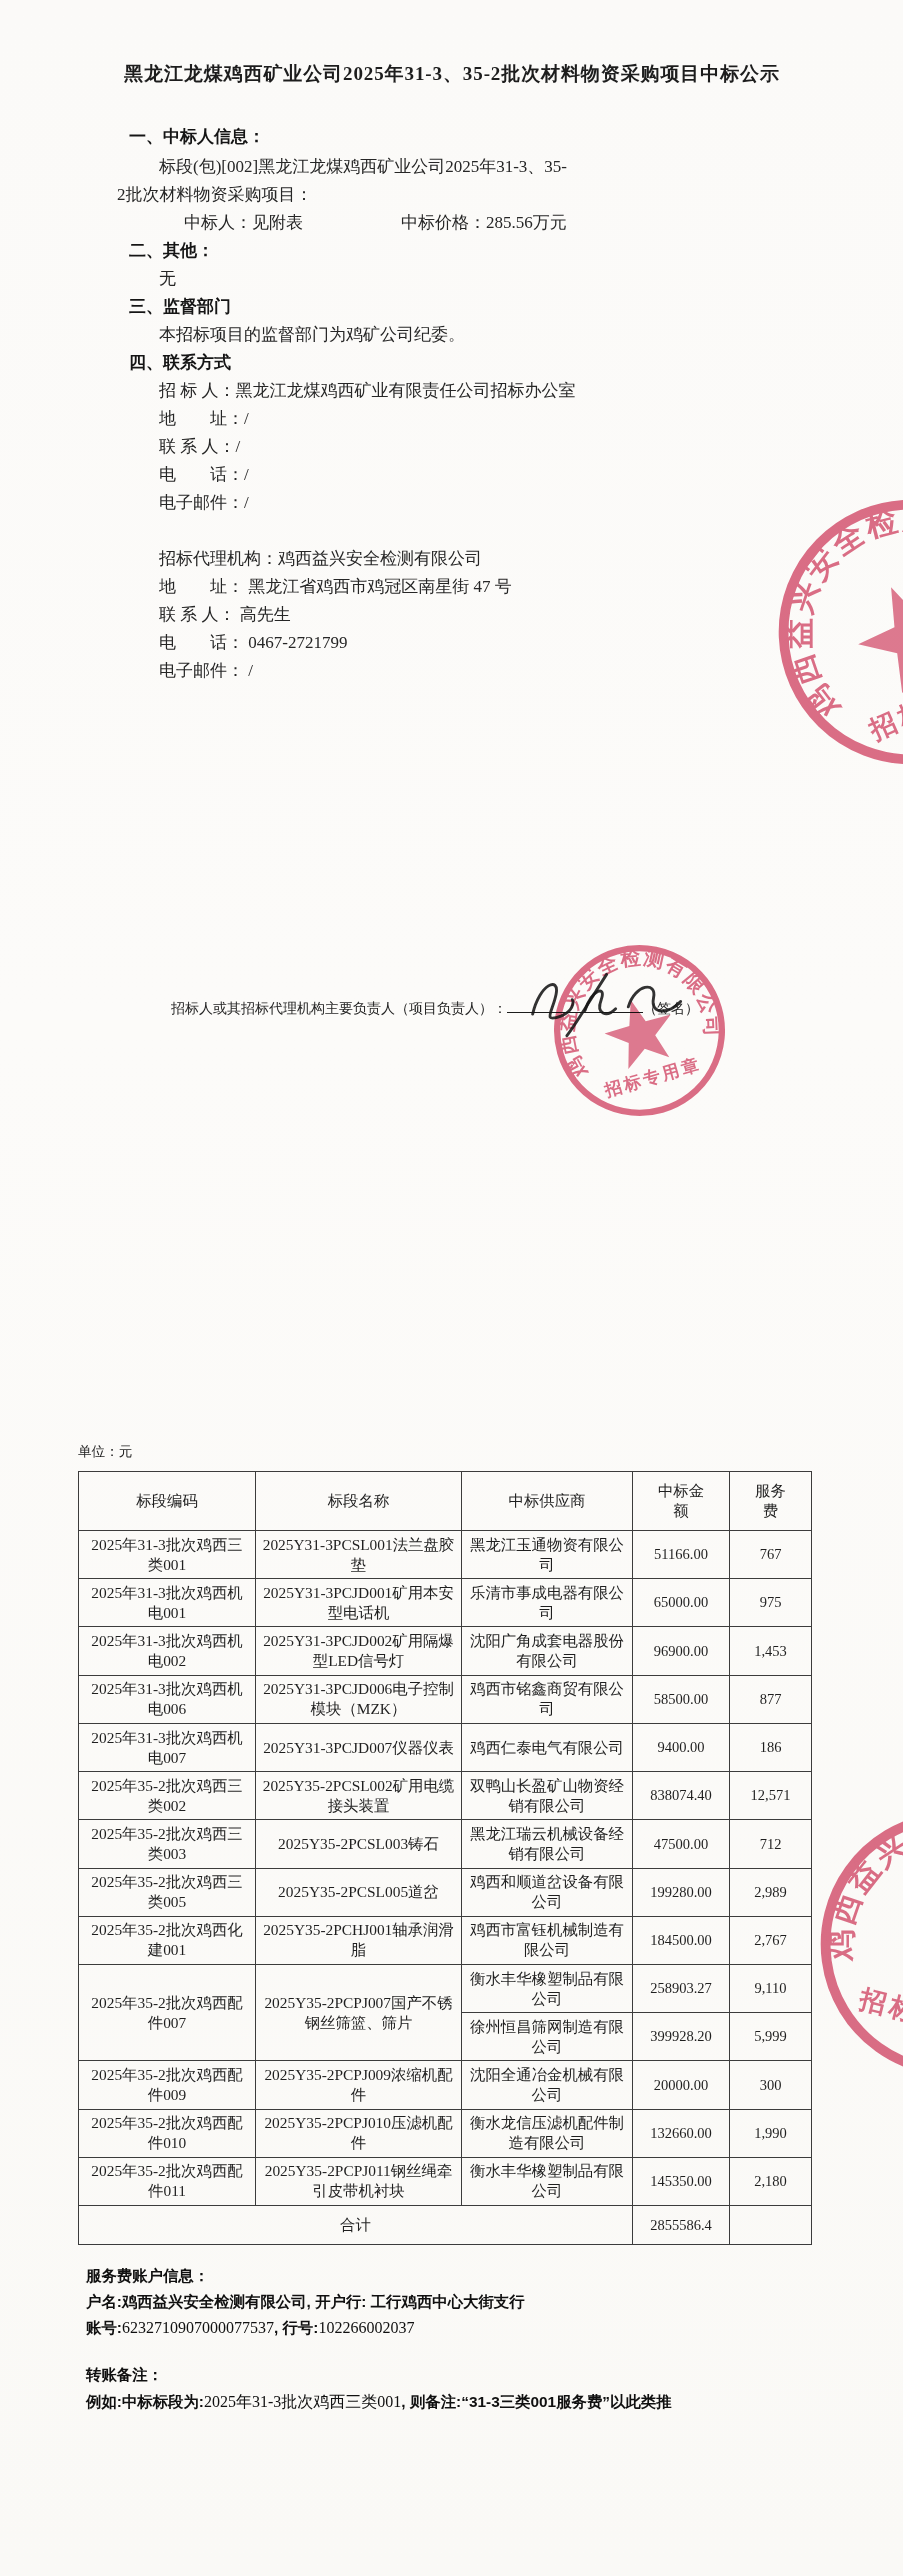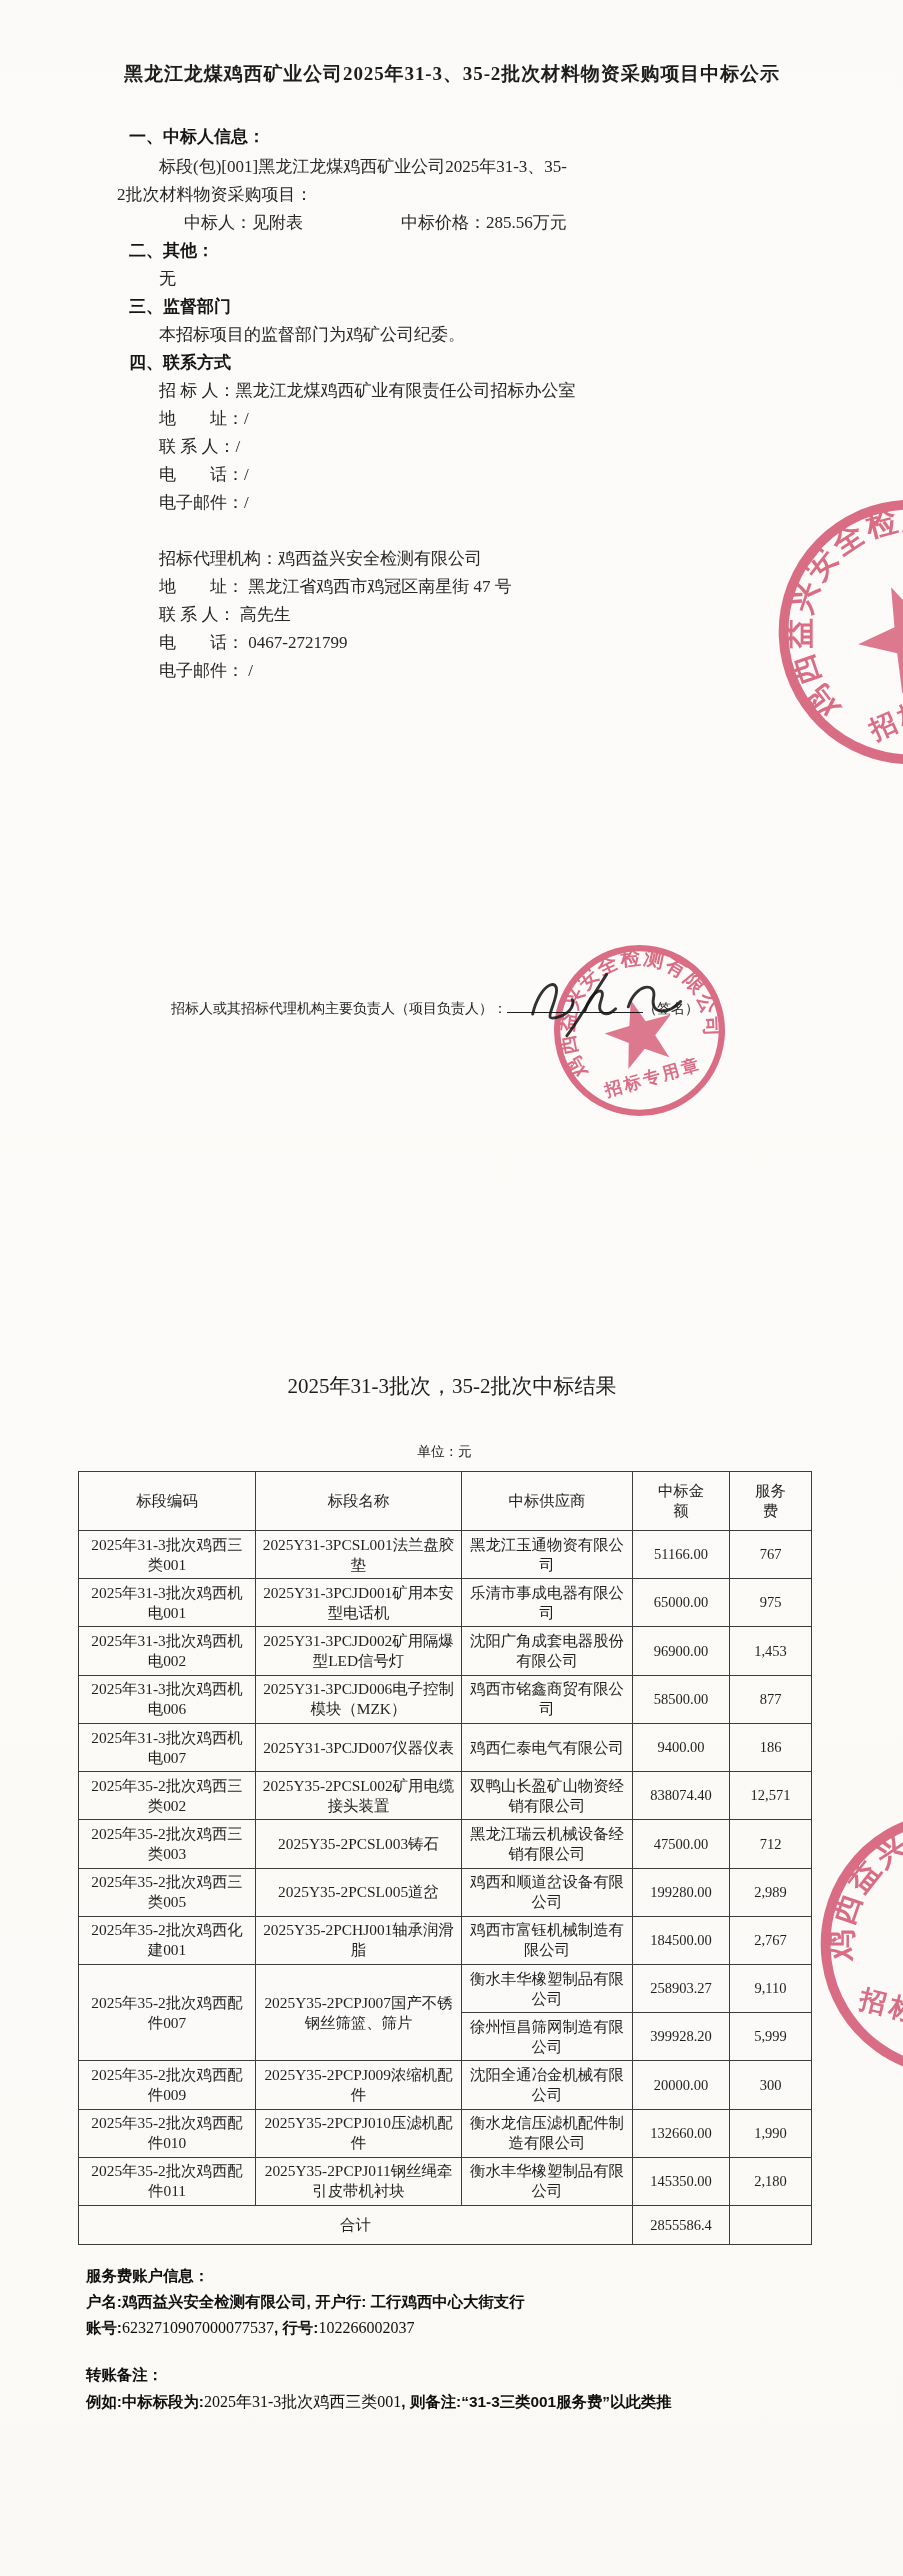--- a/index.html
+++ b/index.html
@@ -39,21 +39,21 @@
   .arc-text{font-size:22px;letter-spacing:2px;}
   .stamp-bottom{font-size:19px;letter-spacing:3px;}
   .stamp1{left:771px;top:492px;width:280px;height:280px;transform:rotate(-24deg);}
   .stamp2{left:549px;top:940px;width:181px;height:181px;transform:rotate(-16deg);}
   .stamp3{left:813px;top:1804px;width:280px;height:280px;transform:rotate(14deg);}
   .sig-hand{left:520px;top:967px;width:194px;height:77px;}
   .sig-hand path{stroke:#161616;stroke-width:3.2;fill:none;stroke-linecap:round;opacity:.88;}
 
   
   .results-title{top:1372px;left:0;width:904px;text-align:center;font-size:21px;color:#1c1c1c;}
-  .unit-note{top:1443px;left:78px;width:733px;text-align:center;font-size:13.6px;color:#1c1c1c;}
+  .unit-note{top:1443px;left:78px;width:733px;text-align:left;font-size:13.6px;color:#1c1c1c;}
   .tbl-wrap{top:1471px;left:78px;width:733px;}
   table.results{border-collapse:collapse;table-layout:fixed;width:733px;border:1.8px solid #3c3c3c;font-size:15.4px;}
   table.results th,table.results td{
     border:0.9px solid #3c3c3c;text-align:center;vertical-align:middle;
     padding:3.6px 5.4px;line-height:1.3;font-weight:normal;color:#1f1f1f;
     word-break:break-word;overflow-wrap:anywhere;
   }
   table.results th{padding:9px 23px;}
   td.amount,td.fee{font-size:14.5px;}
   tr.total-row td{padding:9px 5.4px;}
@@ -64,21 +64,21 @@
   .serif-num{font-family:"Liberation Serif","DejaVu Serif",serif;font-weight:normal;font-size:16px;}
 </style>
 </head>
 <body>
 
 <div id="page">
 
   <div class="abs doc-title">黑龙江龙煤鸡西矿业公司2025年31-3、35-2批次材料物资采购项目中标公示</div>
 
   <div class="abs heading h1">一、中标人信息：</div>
-  <div class="abs body-line p1a">标段(包)[001]黑龙江龙煤鸡西矿业公司2025年31-3、35-</div>
+  <div class="abs body-line p1a">标段(包)[002]黑龙江龙煤鸡西矿业公司2025年31-3、35-</div>
   <div class="abs body-line p1b">2批次材料物资采购项目：</div>
   <div class="abs body-line p1c">
     <span>中标人：见附表</span>
     <span class="price-label">中标价格：285.56万元</span>
   </div>
 
   <div class="abs heading h2">二、其他：</div>
   <div class="abs body-line p2">无</div>
 
   <div class="abs heading h3">三、监督部门</div>
@@ -121,21 +121,20 @@
     </svg>
   </div>
 
   <svg class="abs sig-hand" viewBox="0 0 215 85">
     <path d="M14,52 C22,18 44,10 40,30 C36,50 24,62 46,54 C58,49 60,40 58,36"></path>
     <path d="M72,48 C80,24 96,20 90,36 C84,52 96,56 106,46"></path>
     <path d="M120,44 C128,18 152,16 148,34 C144,54 166,52 178,38"></path>
     <path d="M96,8 C78,36 64,60 52,76"></path>
   </svg>
 
-  <div class="abs results-title">2025年31-3批次，35-2批次中标结果</div>
   <div class="abs unit-note">单位：元</div>
 
   <div class="abs tbl-wrap">
     <table class="results">
       <colgroup>
         <col style="width:177px">
           <col style="width:206px">
           <col style="width:171px">
           <col style="width:97px">
           <col style="width:82px">

